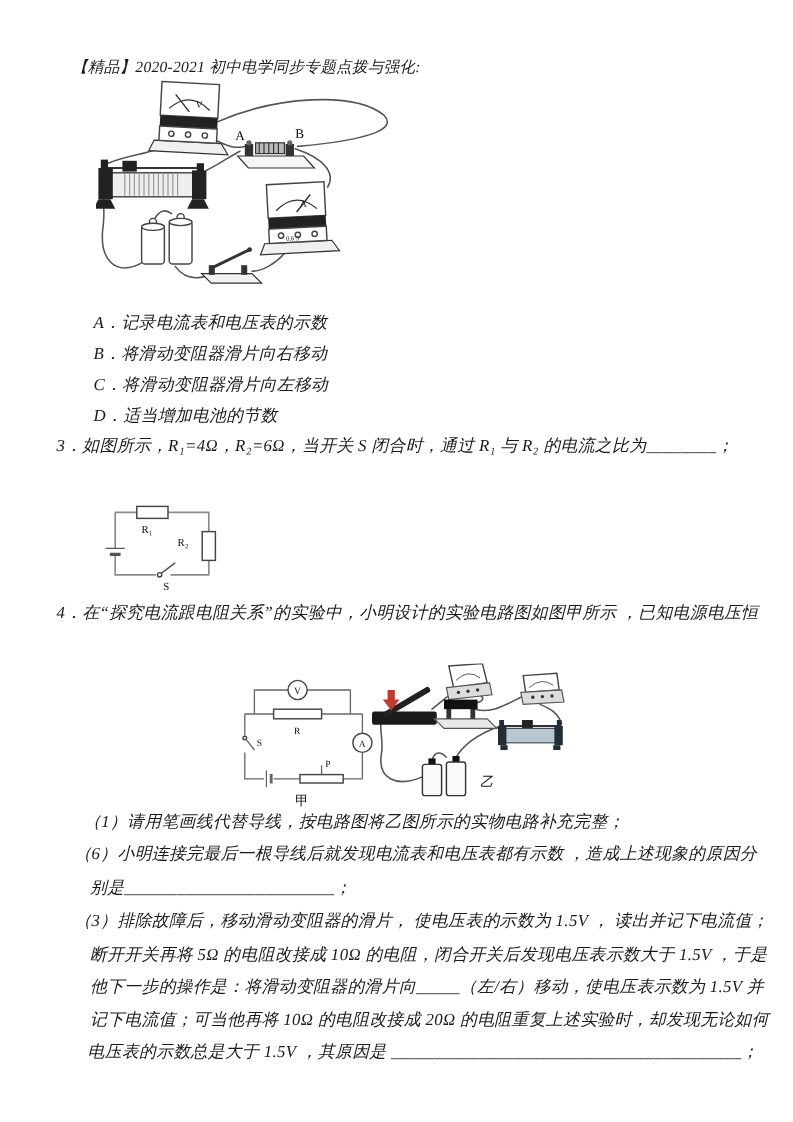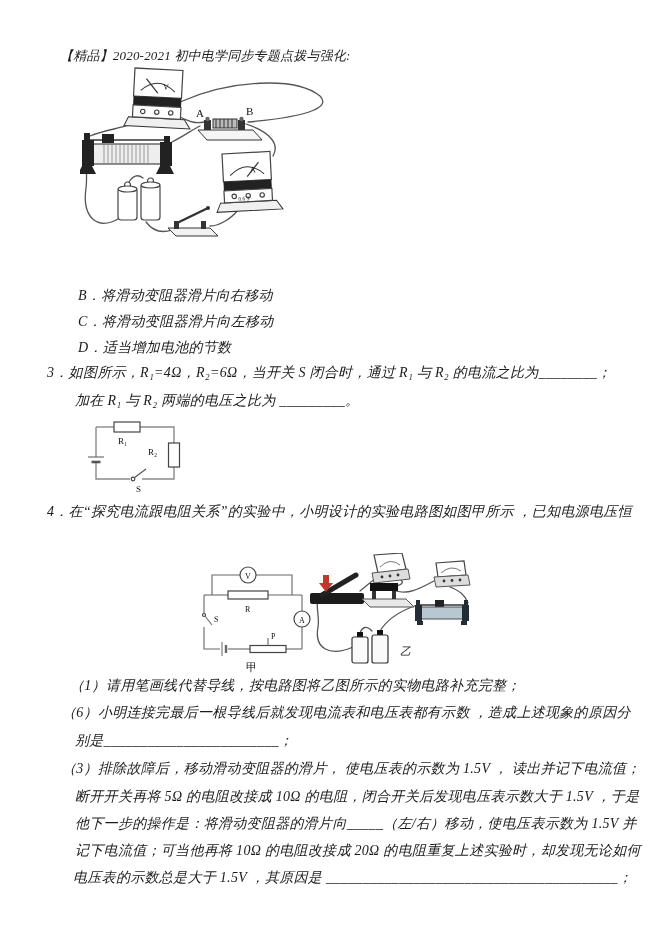--- a/index.html
+++ b/index.html
@@ -118,26 +118,26 @@
       <text x="27" y="20" font-size="8">A</text>
       <rect x="0" y="28" width="48" height="9" fill="#222"></rect>
       <rect x="0" y="37" width="48" height="12" class="comp"></rect>
       <circle cx="10" cy="43" r="2.2" class="comp"></circle>
         <circle cx="24" cy="43" r="2.2" class="comp"></circle>
         <circle cx="38" cy="43" r="2.2" class="comp"></circle>
       <text x="14" y="47.5" font-size="5.5">0.6 3</text>
     </g>
   </svg>
 
+  <div class="tline" style="left:78px;top:260px;">A．记录电流表和电压表的示数</div>
   <div class="tline" style="left:78px;top:286px;">B．将滑动变阻器滑片向右移动</div>
   <div class="tline" style="left:78px;top:338px;">D．适当增加电池的节数</div>
   <div class="tline" style="left:78px;top:312px;">C．将滑动变阻器滑片向左移动</div>
 
   <div class="tline" style="left:47px;top:363px;text-align:center;">3．如图所示，R₁=4Ω，R₂=6Ω，当开关 S 闭合时，通过 R₁ 与 R₂ 的电流之比为________；</div>
-  <div class="tline" style="left:75px;top:391px;">加在 R₁ 与 R₂ 两端的电压之比为 _________。</div>
 
   <svg style="left:84px;top:413px;" width="100" height="82" viewBox="0 0 100 82">
     <g>
       <path class="cwire" d="M12,14 H30"></path>
       <path class="cwire" d="M56,14 H90 V30"></path>
       <path class="cwire" d="M90,54 V66 H58"></path>
       <path class="cwire" d="M46,66 H12 V49"></path>
       <path class="cwire" d="M12,44 V14"></path>
     </g>
     <g>

